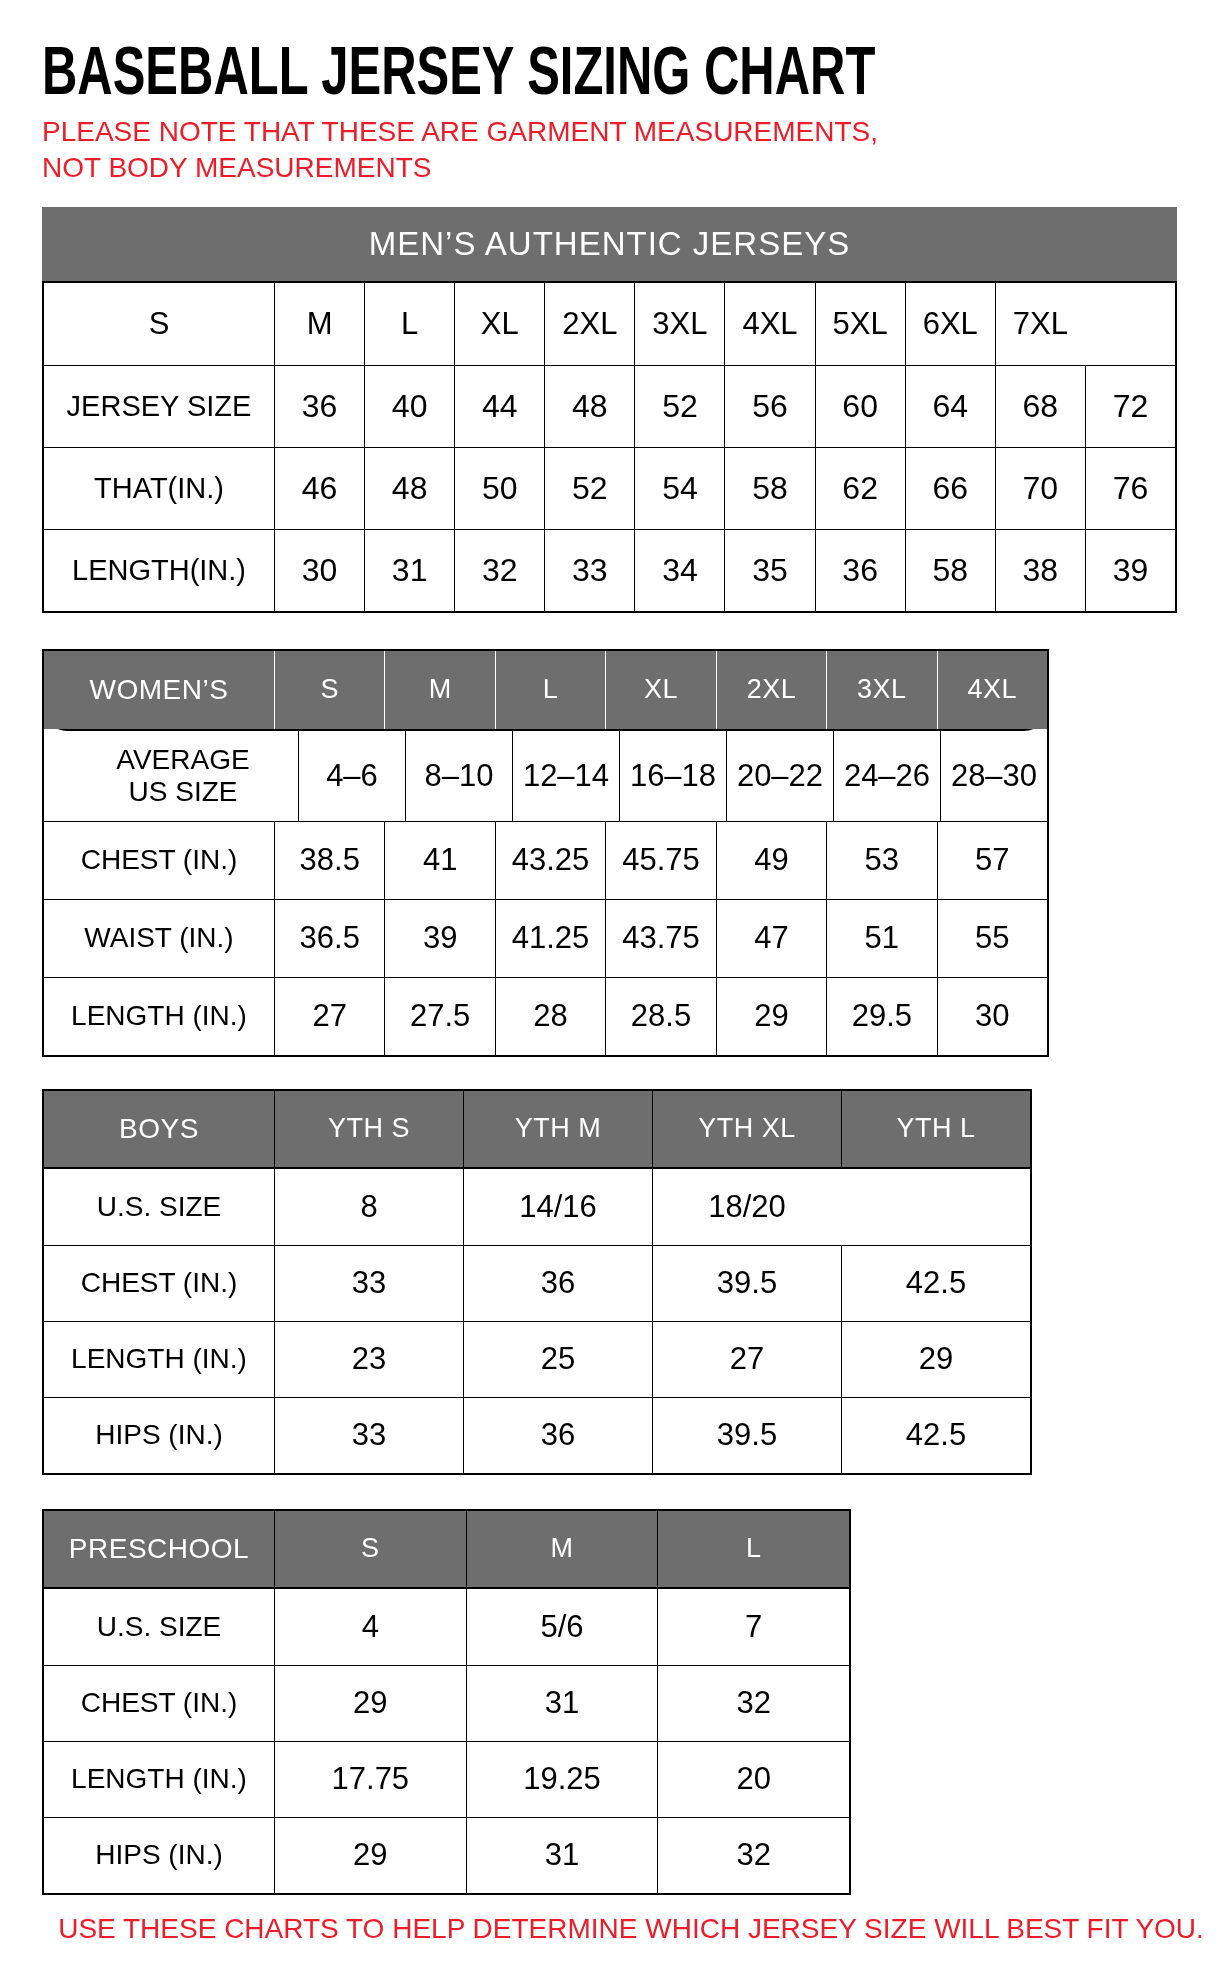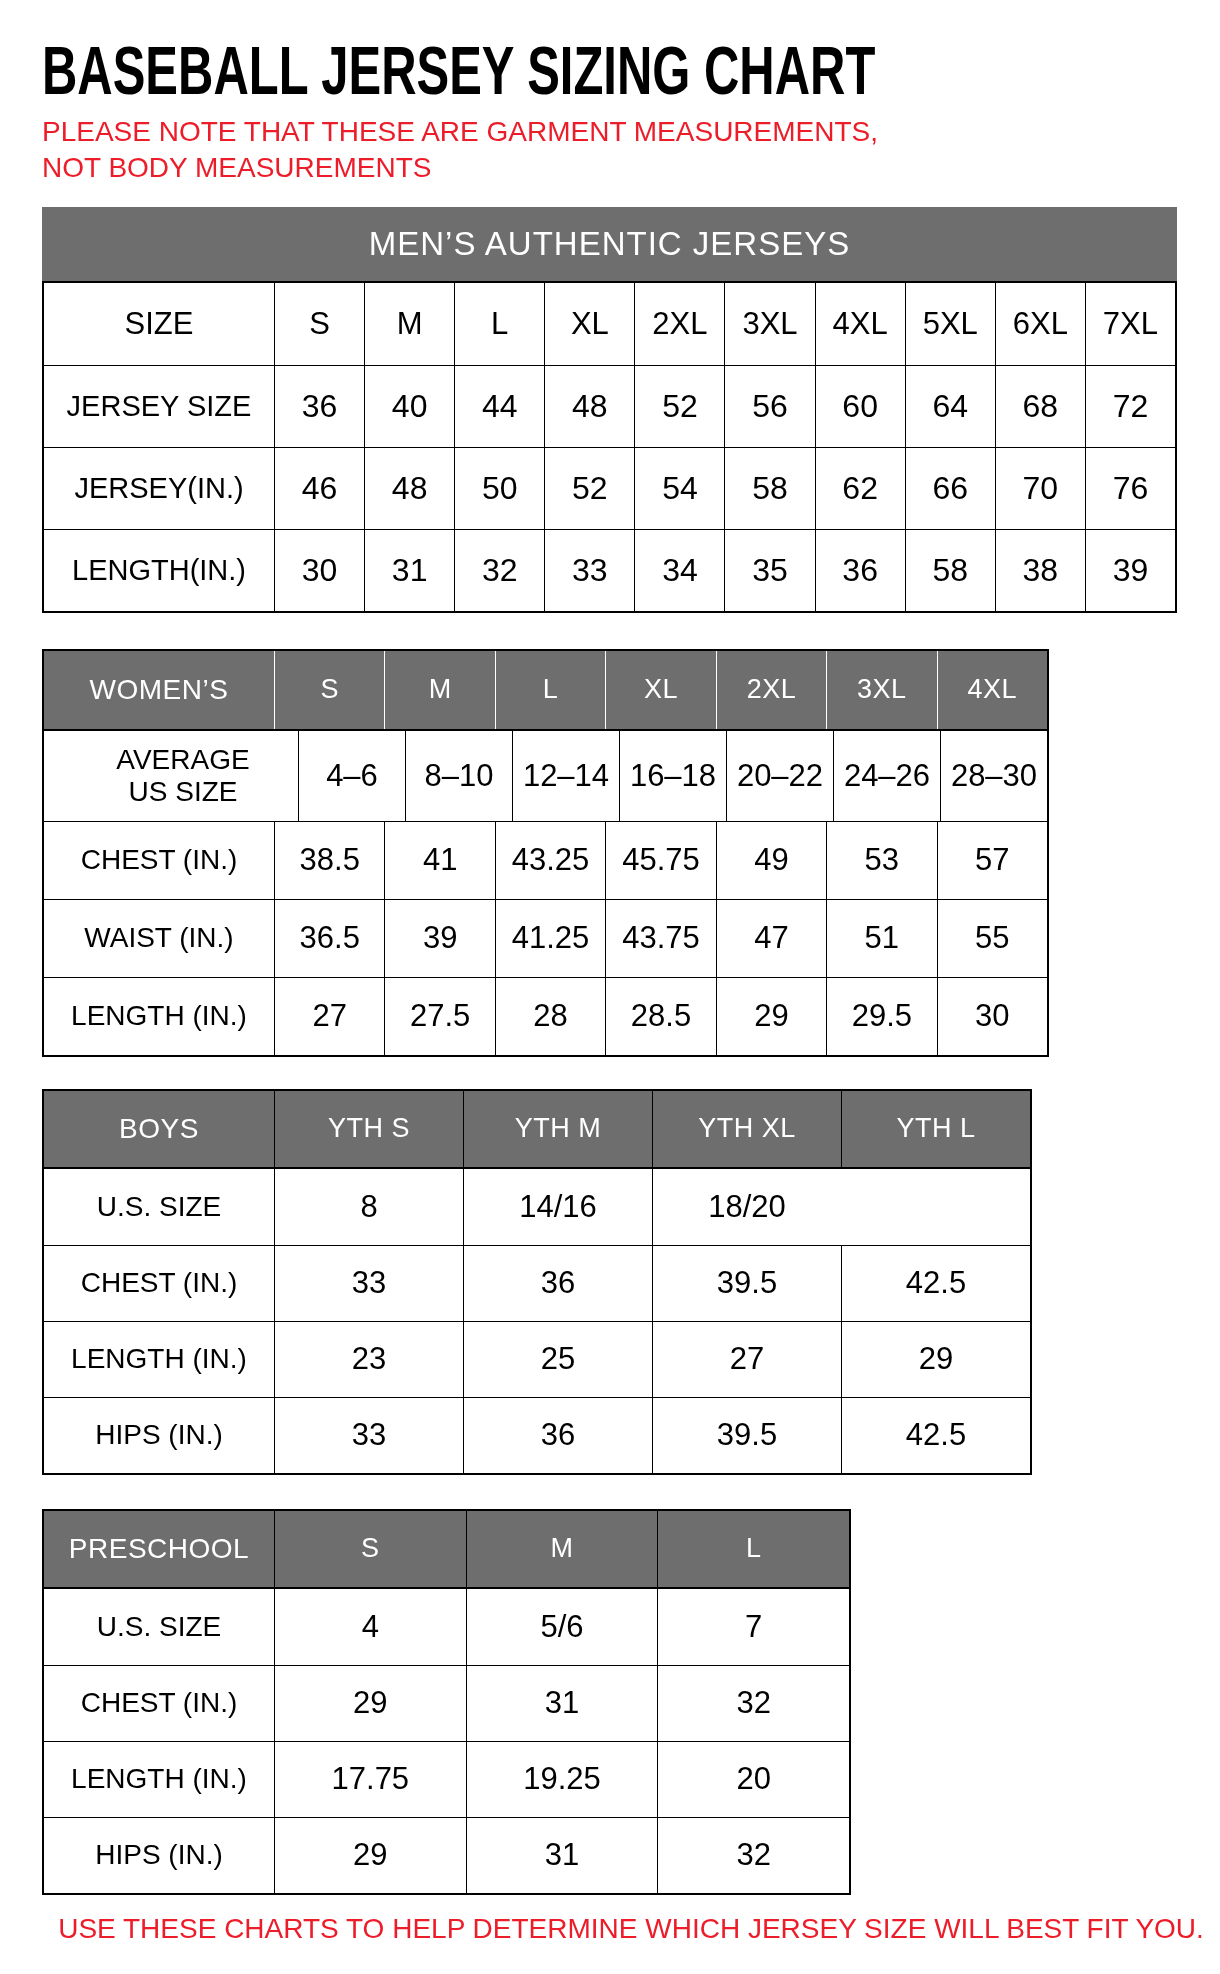--- a/index.html
+++ b/index.html
@@ -50,21 +50,21 @@
   }
 
   .grid { border: 2px solid #000; }
 
   .row { display: grid; }
   .t-mens .row      { grid-template-columns: 230px repeat(10, 1fr); height: 82px; }
   .t-womens .row    { grid-template-columns: 230px repeat(7, 1fr);  height: 78px; }
   .t-boys .row      { grid-template-columns: 230px repeat(4, 1fr);  height: 76px; }
   .t-preschool .row { grid-template-columns: 230px repeat(3, 1fr);  height: 76px; }
 
-  .t-womens .row.header { height: 80px; }
+  .t-womens .row.header { height: 80px; border-radius: 23px; }
   .t-womens .row.r0     { height: 90px; margin-left: 24px; }
   .t-boys .row.header, .t-preschool .row.header { height: 78px; }
 
   .row + .row { border-top: 1px solid #000; }
   .row.header + .row { border-top: 0; }
   .row.header { border-bottom: 2px solid #000; }
 
   .cell {
     display: flex;
     align-items: center;
@@ -95,21 +95,20 @@
 <body>
 
 <div class="page">
   <h1 class="title">BASEBALL JERSEY SIZING CHART</h1>
   <p class="note top">PLEASE NOTE THAT THESE ARE GARMENT MEASUREMENTS, NOT BODY MEASUREMENTS</p>
   <div id="tables">
       <section class="size-table t-mens">
         <div class="caption">MEN’S AUTHENTIC JERSEYS</div>
         <div class="grid">
           <div class="row r0">
-            <div class="cell first">SIZE</div>
             <div class="cell">S</div>
             <div class="cell">M</div>
             <div class="cell">L</div>
             <div class="cell">XL</div>
             <div class="cell">2XL</div>
             <div class="cell">3XL</div>
             <div class="cell">4XL</div>
             <div class="cell">5XL</div>
             <div class="cell">6XL</div>
             <div class="cell">7XL</div>
@@ -121,21 +120,21 @@
             <div class="cell">44</div>
             <div class="cell">48</div>
             <div class="cell">52</div>
             <div class="cell">56</div>
             <div class="cell">60</div>
             <div class="cell">64</div>
             <div class="cell">68</div>
             <div class="cell">72</div>
           </div>
           <div class="row r2">
-            <div class="cell first">JERSEY(IN.)</div>
+            <div class="cell first">THAT(IN.)</div>
             <div class="cell">46</div>
             <div class="cell">48</div>
             <div class="cell">50</div>
             <div class="cell">52</div>
             <div class="cell">54</div>
             <div class="cell">58</div>
             <div class="cell">62</div>
             <div class="cell">66</div>
             <div class="cell">70</div>
             <div class="cell">76</div>

